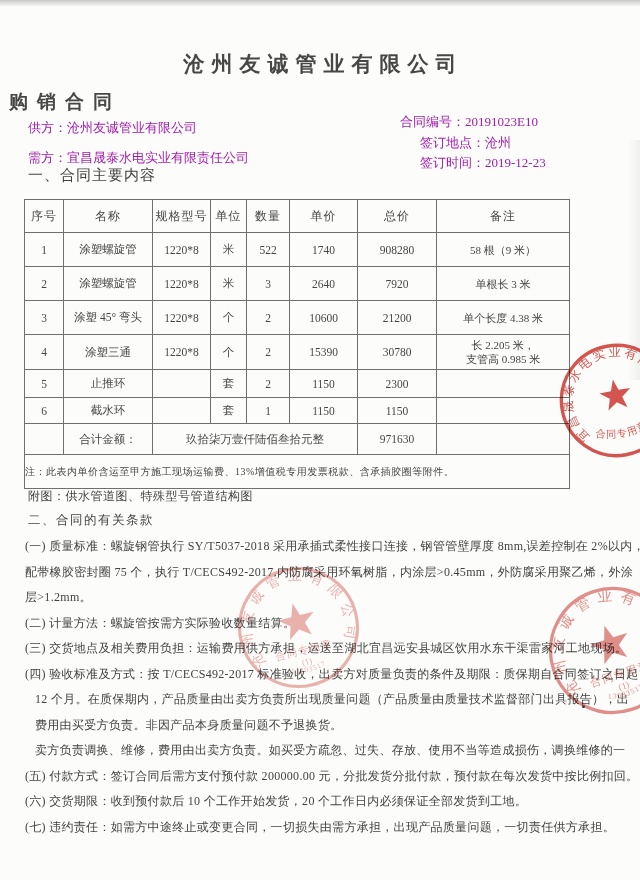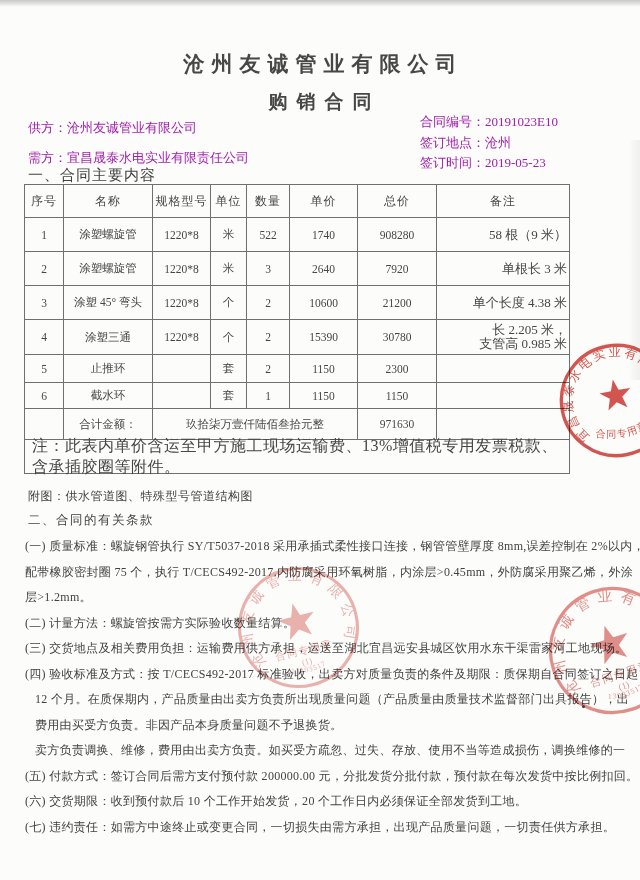--- a/index.html
+++ b/index.html
@@ -7,42 +7,42 @@
     width:640px;height:880px;position:relative;overflow:hidden;
     background:#fcfcfa;color:#3f3f3f;
     font-family:"Liberation Serif","DejaVu Serif",serif;
   }
   .top-band{position:absolute;top:0;left:0;width:640px;height:7px;
     background:linear-gradient(180deg,#c8c8c6,rgba(250,250,248,0));}
   .edge-shade{position:absolute;right:0;top:140px;width:12px;height:240px;
     background:linear-gradient(90deg,rgba(0,0,0,0),rgba(0,0,0,0.05));}
   .title{position:absolute;top:50px;left:0;width:640px;text-align:center;
     font-size:21px;font-weight:600;letter-spacing:7px;text-indent:7px;color:#474747;}
-  .subtitle{position:absolute;top:89px;left:0;width:640px;text-align:center;
+  .subtitle{position:absolute;top:89px;left:0;width:640px;
     font-size:19px;font-weight:600;letter-spacing:9px;text-indent:9px;color:#474747;}
   .meta{position:absolute;font-size:13px;white-space:nowrap;color:#a21caf;}
   .m-supplier{left:28px;top:119px;}
   .m-buyer{left:28px;top:149px;}
-  .m-no{left:420px;top:113px;}
+  .m-no{left:400px;top:113px;}
   .m-place{left:420px;top:134px;}
   .m-date{left:420px;top:154px;}
   .sec1{position:absolute;left:28px;top:166px;font-size:15px;color:#424242;letter-spacing:1px;}
-  .tbl-wrap{position:absolute;left:24px;top:184px;width:546px;}
+  .tbl-wrap{position:absolute;left:24px;top:199px;width:546px;}
   table{border-collapse:collapse;width:100%;table-layout:fixed;}
   td{border:1px solid #6f6f6f;text-align:center;vertical-align:middle;
      font-size:11.5px;color:#464646;padding:0 2px;overflow:hidden;}
   tr.h  td{height:32px;font-size:12px;letter-spacing:1px;}
   tr.r1 td,tr.r2 td,tr.r3 td{height:33px;}
   tr.r4 td{height:34px;}
   tr.r5 td{height:27px;}
   tr.r6 td{height:25px;}
   tr.rt td{height:30px;}
-  td.remark{white-space:pre-line;line-height:14px;font-size:13px;text-align:right;}
+  td.remark{white-space:pre-line;line-height:14px;font-size:11px;}
   .note-box{border:1px solid #6f6f6f;border-top:none;height:33px;
-    display:flex;align-items:center;padding-left:7px;font-size:16px;
+    display:flex;align-items:center;font-size:10px;
     color:#464646;letter-spacing:0.5px;}
   .attach{position:absolute;left:28px;top:488px;font-size:12px;color:#424242;letter-spacing:0.5px;}
   .sec2{position:absolute;left:28px;top:512px;font-size:12.5px;color:#424242;letter-spacing:1.5px;}
   .clauses{position:absolute;left:25px;top:534px;width:594px;}
   .clause-line{height:25.5px;line-height:25.5px;font-size:12px;color:#424242;
     letter-spacing:0.3px;white-space:nowrap;}
   .clause-line.indent{padding-left:10px;}
   .stamp{position:absolute;mix-blend-mode:multiply;pointer-events:none;}
   .stamp svg{display:block;}
   .st-buyer{left:544px;top:328px;width:145px;height:145px;opacity:0.88;transform:rotate(-10deg);}
@@ -62,21 +62,21 @@
 <div class="top-band"></div>
 <div class="edge-shade"></div>
 
 <div class="title">沧州友诚管业有限公司</div>
 <div class="subtitle">购销合同</div>
 
 <div class="meta m-supplier">供方：沧州友诚管业有限公司</div>
 <div class="meta m-buyer">需方：宜昌晟泰水电实业有限责任公司</div>
 <div class="meta m-no">合同编号：20191023E10</div>
 <div class="meta m-place">签订地点：沧州</div>
-<div class="meta m-date">签订时间：2019-05-23</div>
+<div class="meta m-date">签订时间：2019-12-23</div>
 
 <div class="sec1">一、合同主要内容</div>
 
 <div class="tbl-wrap">
   <table>
     <colgroup>
       <col style="width:39px">
         <col style="width:89px">
         <col style="width:58px">
         <col style="width:36px">

